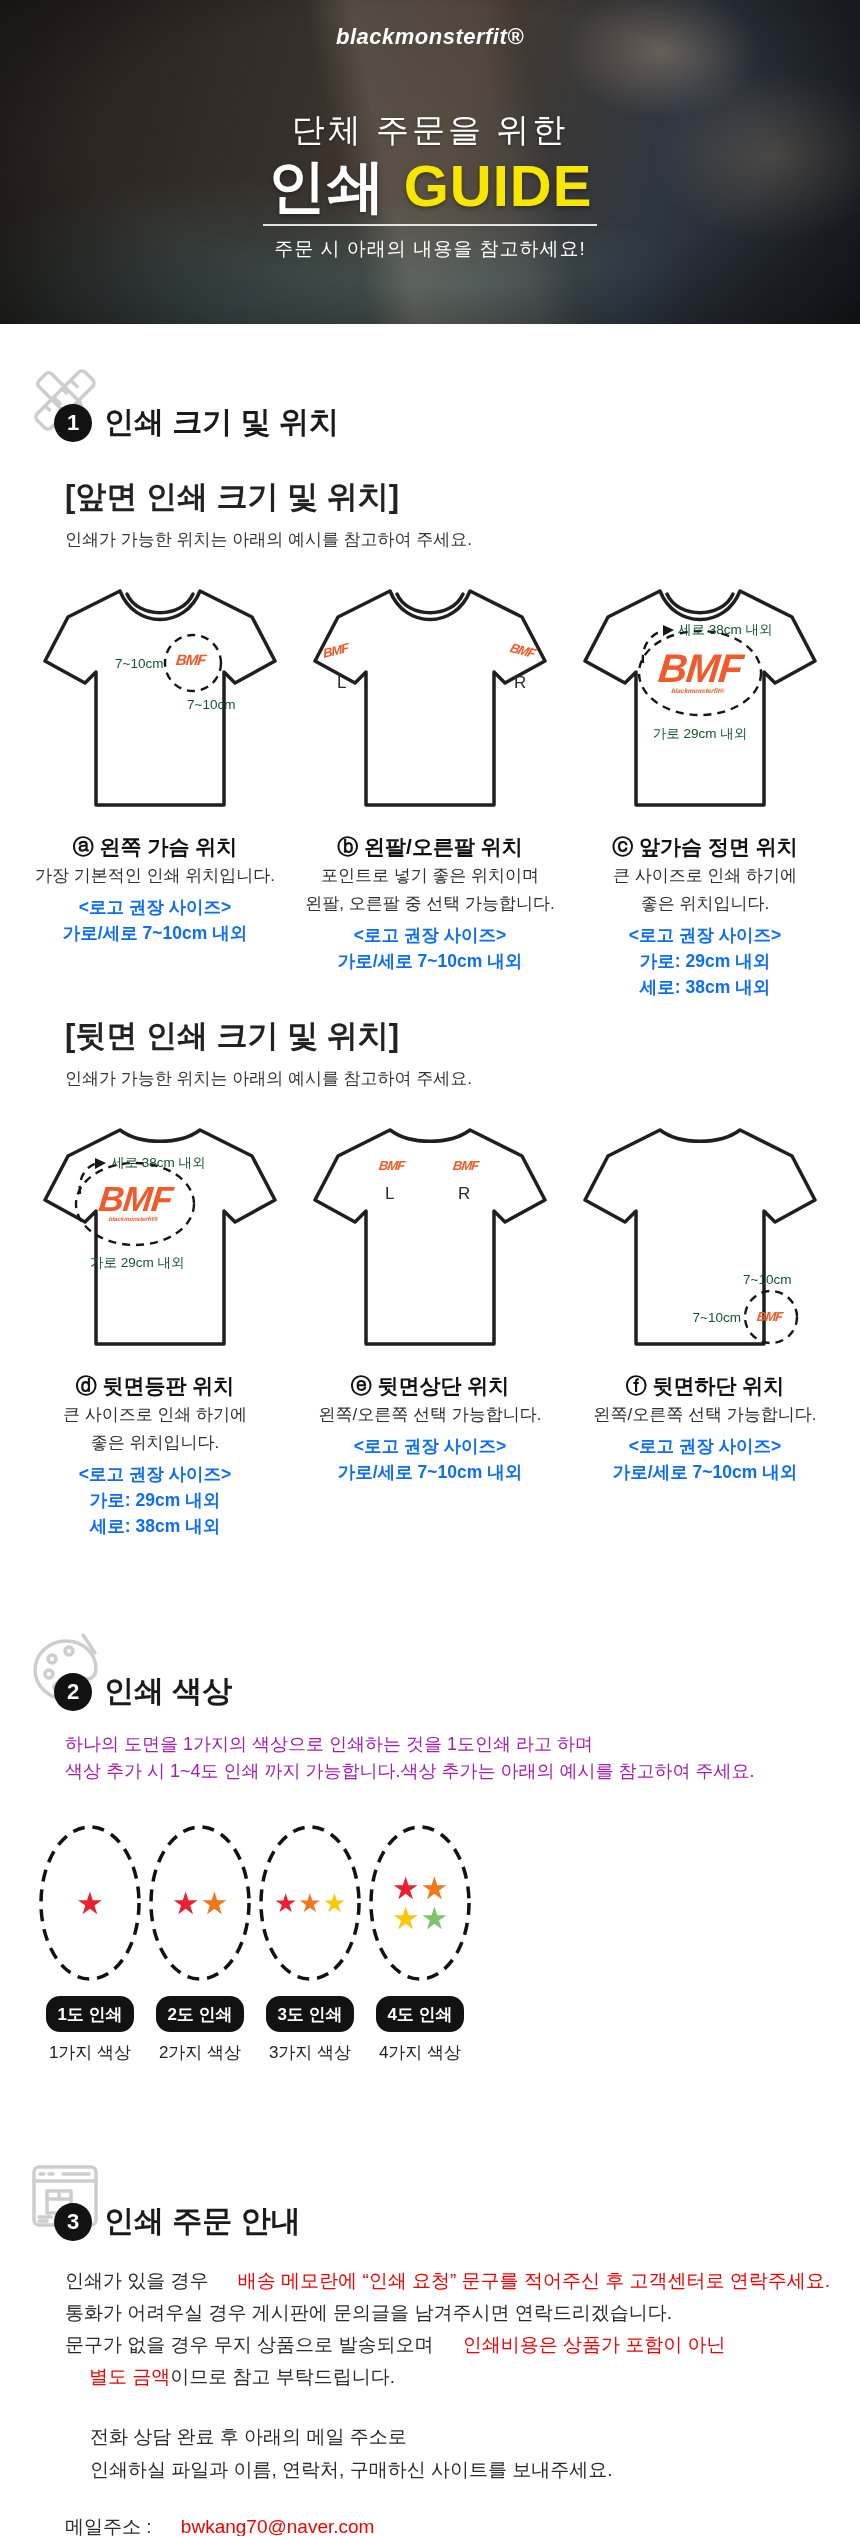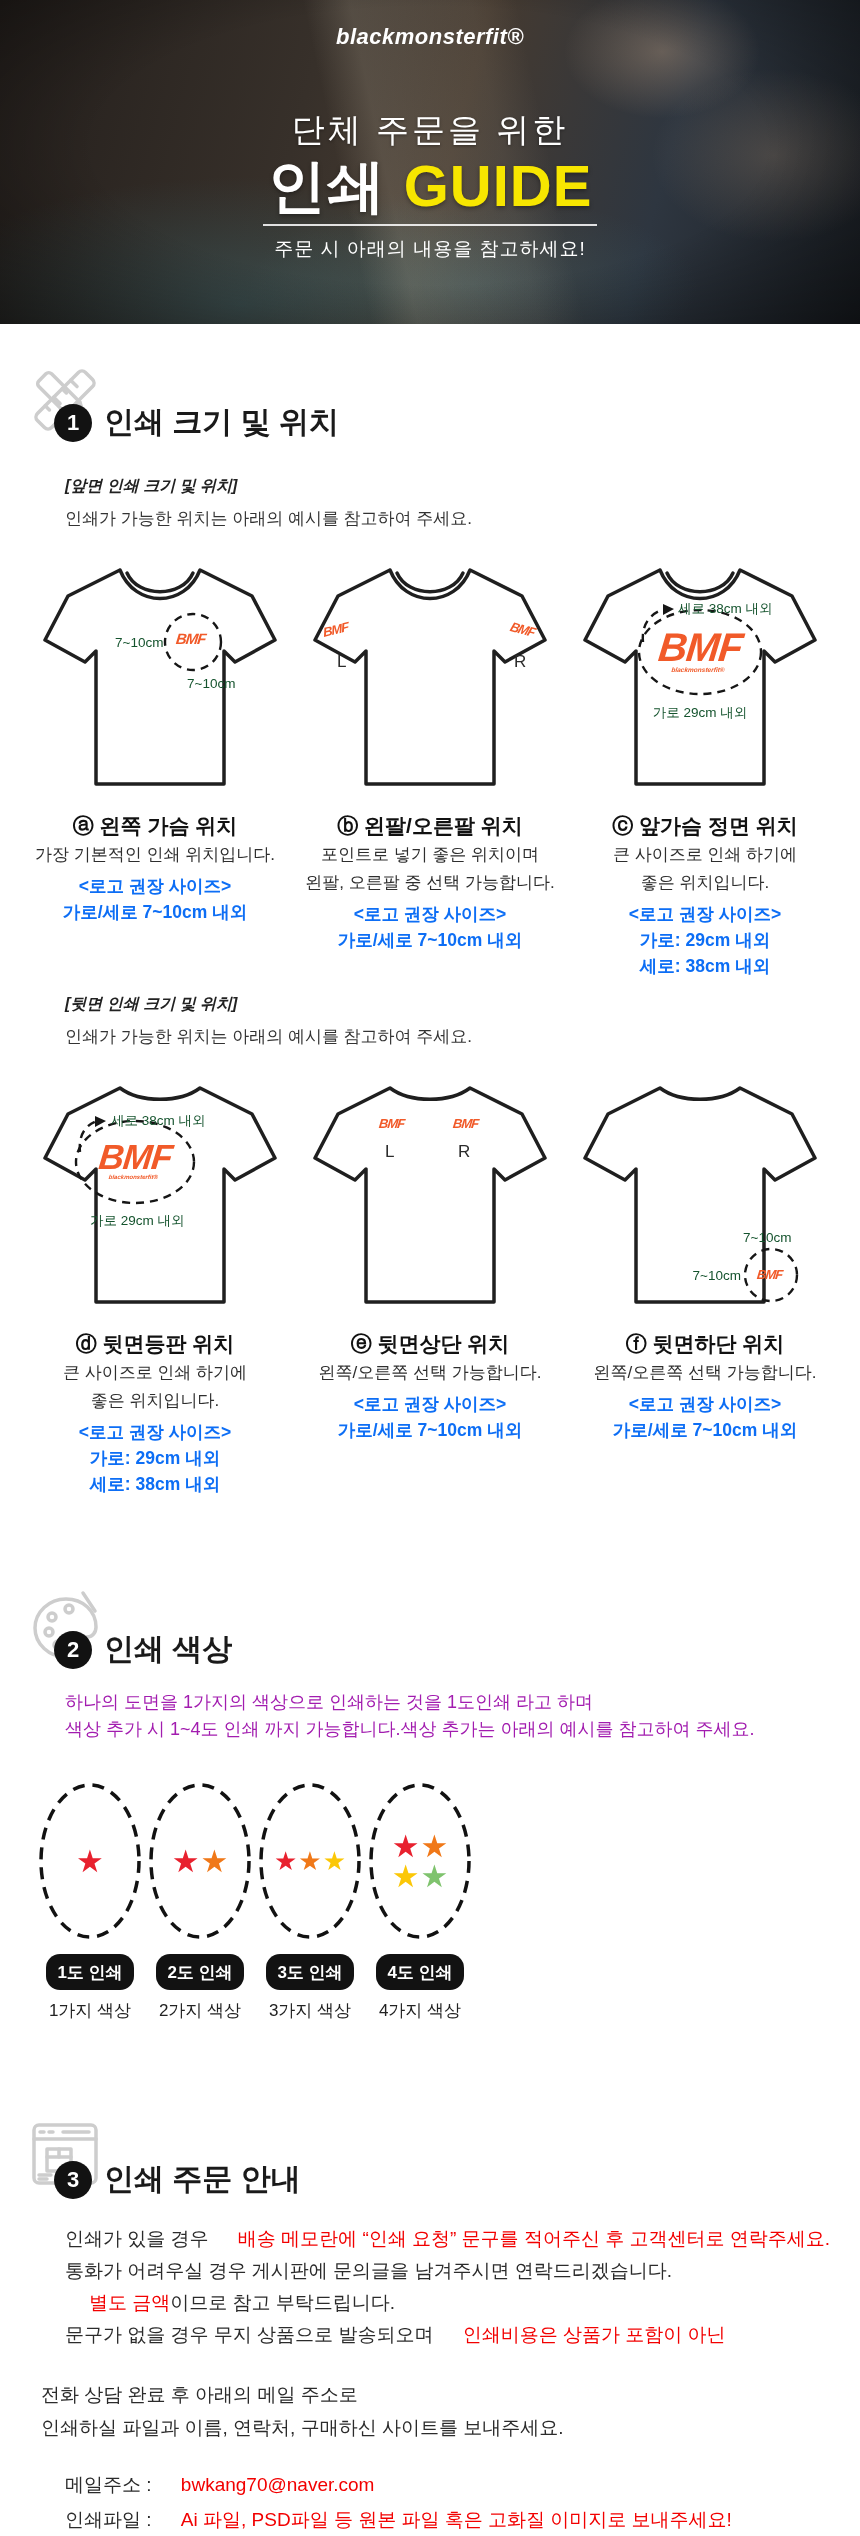--- a/index.html
+++ b/index.html
@@ -36,21 +36,21 @@
   .sec-icon svg{stroke:#cdcdcd; fill:none; stroke-width:3.5; stroke-linecap:round; stroke-linejoin:round;}
   .num-badge{position:absolute; left:54px; top:44px; width:38px; height:38px; border-radius:50%; background:#121212; color:#fff;
     font-size:22px; font-weight:700; display:flex; align-items:center; justify-content:center; z-index:2;}
   .sec-title{position:absolute; left:104px; top:42px; font-size:30px; font-weight:800; color:#1a1a1a;text-align:right;}
 
   .sec1-head{margin-top:36px;}
   .sec2-head{margin-top:90px;}
   .sec3-head{margin-top:95px;}
 
   
-  .sub-heading{margin:28px 0 0 65px; font-size:16px; font-weight:700; color:#222;font-style:italic;}
+  .sub-heading{margin:28px 0 0 65px; font-size:31px; font-weight:700; color:#222;}
   .sub-desc{margin:10px 0 0 65px; font-size:17px; color:#333;}
 
   
   .tee-row{display:flex; justify-content:space-between; padding:0 35px; margin-top:24px;}
   .tee{position:relative; width:250px; height:248px;}
   .tee-svg{position:absolute; left:0; top:0;}
   .tee-svg path{fill:#fff; stroke:#1f1f1f; stroke-width:3.5; stroke-linejoin:round; stroke-linecap:round;}
   .tee-svg path.thin{fill:none;}
   .anno{position:absolute; left:0; top:0; pointer-events:none;}
   .anno .dash{fill:none; stroke:#161616; stroke-width:2.4; stroke-dasharray:8 6;}
@@ -82,21 +82,21 @@
   .stars{position:absolute; inset:0; display:flex; flex-wrap:wrap; align-content:center; justify-content:center; gap:1px; padding:0 6px;}
   .star{font-size:31px; line-height:.95;}
   .opt:nth-child(3) .star{font-size:26px;}
   .opt:nth-child(4) .stars{padding:0 16px;}
   .pill{margin:13px auto 0; width:88px; height:36px; background:#121212; border-radius:14px; color:#fff;
     font-size:17px; font-weight:700; display:flex; align-items:center; justify-content:center;}
   .opt-label{margin-top:9px; font-size:17px; color:#222;}
 
   
   .sec3-body{margin:18px 0 0 65px; font-size:19px; line-height:1.68;}
-  .sec3-para2{margin:28px 0 0 41px; font-size:19px; line-height:1.72;}
+  .sec3-para2{margin:28px 0 0 90px; font-size:19px; line-height:1.72;}
   .contact{margin:24px 0 0 65px; font-size:19px; line-height:1.82;}
   .seg-dark{color:#2b2b2b;}
   .seg-red{color:var(--alert-red,#f20000);padding-left:24px;}
 </style>
 </head>
 <body>
 
 <div class="page">
 
   <div class="hero">
@@ -372,22 +372,22 @@
           <line x1="14" y1="62" x2="22" y2="62"></line>
       </svg>
     </div>
     <div class="num-badge">3</div>
     <div class="sec-title">인쇄 주문 안내</div>
   </div>
 
   <div class="sec3-body">
     <div><span class="seg-dark">인쇄가 있을 경우 </span><span class="seg-red">배송 메모란에 “인쇄 요청” 문구를 적어주신 후 고객센터로 연락주세요.</span></div>
     <div><span class="seg-dark">통화가 어려우실 경우 게시판에 문의글을 남겨주시면 연락드리겠습니다.</span></div>
+    <div><span class="seg-dark">문구가 없을 경우 무지 상품으로 발송되오며 </span><span class="seg-red">인쇄비용은 상품가 포함이 아닌</span></div>
     <div><span class="seg-red">별도 금액</span><span class="seg-dark">이므로 참고 부탁드립니다.</span></div>
-    <div><span class="seg-dark">문구가 없을 경우 무지 상품으로 발송되오며 </span><span class="seg-red">인쇄비용은 상품가 포함이 아닌</span></div>
   </div>
 
   <div class="sec3-para2">
     <div class="seg-dark">전화 상담 완료 후 아래의 메일 주소로</div>
     <div class="seg-dark">인쇄하실 파일과 이름, 연락처, 구매하신 사이트를 보내주세요.</div>
   </div>
 
   <div class="contact">
     <div><span class="seg-dark">메일주소 : </span><span class="seg-red">bwkang70@naver.com</span></div>
     <div><span class="seg-dark">인쇄파일 : </span><span class="seg-red">Ai 파일, PSD파일 등 원본 파일 혹은 고화질 이미지로 보내주세요!</span></div>

